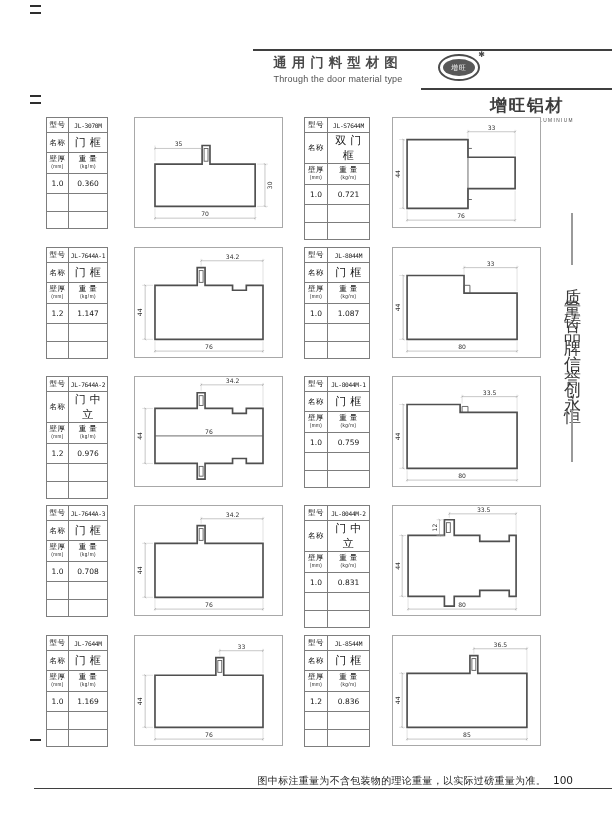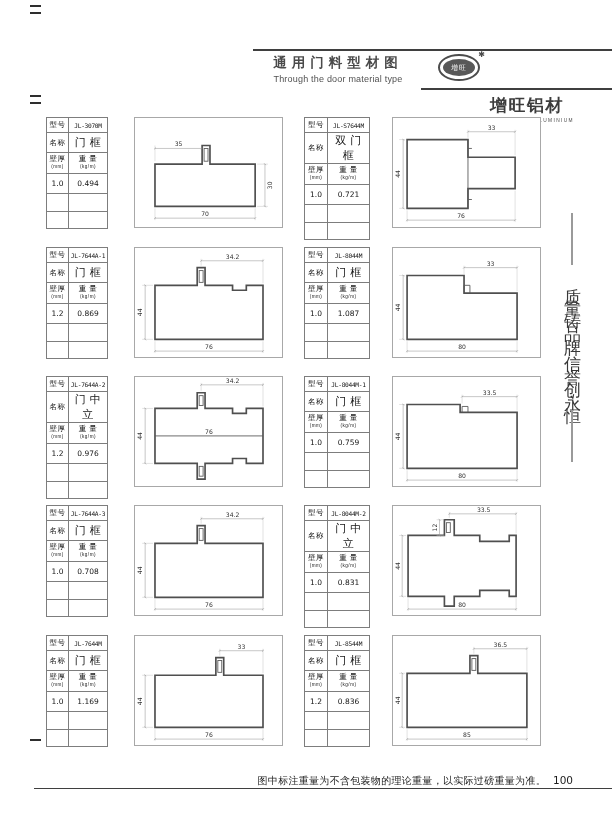--- a/index.html
+++ b/index.html
@@ -109,21 +109,21 @@
               <div>壁厚</div>
               <div class="unit">(mm)</div>
             </td>
             <td class="c2 lab hdr">
               <div>重 量</div>
               <div class="unit">(kg/m)</div>
             </td>
           </tr>
       <tr style="height:20px">
             <td class="c1 num">1.0</td>
-            <td class="c2 num">0.494</td>
+            <td class="c2 num">0.360</td>
           </tr>
       <tr style="height:18px">
             <td class="c1"></td>
             <td class="c2"></td>
           </tr>
       <tr style="height:17px">
             <td class="c1"></td>
             <td class="c2"></td>
           </tr>
     </tbody>
@@ -219,21 +219,21 @@
               <div>壁厚</div>
               <div class="unit">(mm)</div>
             </td>
             <td class="c2 lab hdr">
               <div>重 量</div>
               <div class="unit">(kg/m)</div>
             </td>
           </tr>
       <tr style="height:20px">
             <td class="c1 num">1.2</td>
-            <td class="c2 num">0.869</td>
+            <td class="c2 num">1.147</td>
           </tr>
       <tr style="height:18px">
             <td class="c1"></td>
             <td class="c2"></td>
           </tr>
       <tr style="height:17px">
             <td class="c1"></td>
             <td class="c2"></td>
           </tr>
     </tbody>

